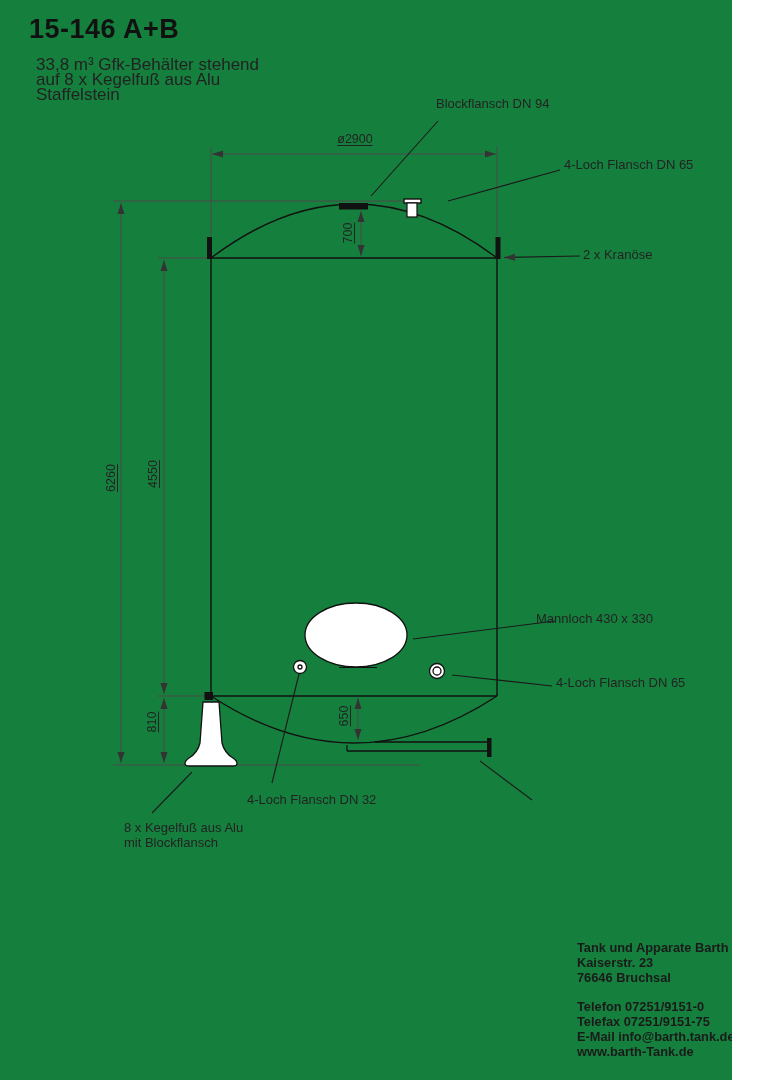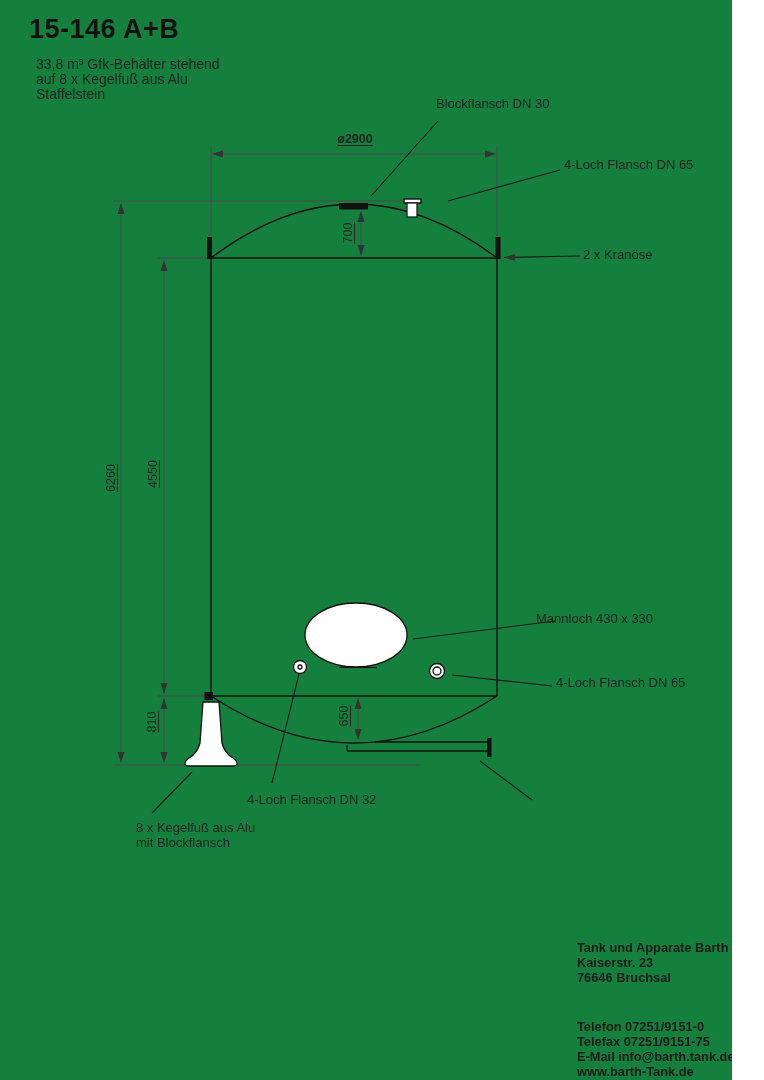--- a/index.html
+++ b/index.html
@@ -3,23 +3,23 @@
 <meta charset="utf-8">
 <style>
   html,body{margin:0;padding:0;background:#fff;}
   .sheet{
     position:relative;width:732px;height:1080px;background:#15803d;
     font-family:"Liberation Sans","DejaVu Sans",sans-serif;color:#1c1c1c;overflow:hidden;
   }
   .sheet svg{position:absolute;left:0;top:0;}
   .lbl{position:absolute;font-size:13px;line-height:15px;white-space:nowrap;color:#222;}
   .title{position:absolute;left:29px;top:14px;font-size:27px;font-weight:bold;letter-spacing:.5px;color:#111;}
-  .subtitle{position:absolute;left:36px;top:57px;font-size:14px;line-height:15px;color:#222;}
+  .subtitle{position:absolute;left:36px;top:57px;font-size:17px;line-height:15px;color:#222;}
   .dim{position:absolute;font-size:12.5px;color:#222;text-decoration:underline;text-underline-offset:2px;white-space:nowrap;}
-  .dimh{width:100px;text-align:center;font-weight:bold;}
+  .dimh{width:100px;text-align:center;}
   .dimv{width:56px;height:16px;display:flex;align-items:center;justify-content:center;transform:rotate(-90deg);}
   .two{line-height:15px;}
   .company{position:absolute;left:577px;font-size:12.8px;font-weight:bold;line-height:14.9px;color:#1a1a1a;white-space:nowrap;}
 </style>
 </head>
 <body>
 
 <div class="sheet">
 
   <svg width="764" height="1080" viewBox="0 0 764 1080">
@@ -85,43 +85,43 @@
     </g>
   </svg>
 
   <div class="title">15-146 A+B</div>
   <div class="subtitle">
     <div>33,8 m³ Gfk-Behälter stehend</div>
     <div>auf 8 x Kegelfuß aus Alu</div>
     <div>Staffelstein</div>
   </div>
 
-  <div class="lbl" style="left:436px;top:96px;">Blockflansch DN 30</div>
+  <div class="lbl" style="left:436px;top:96px;">Blockflansch DN 94</div>
   <div class="lbl" style="left:564px;top:157px;">4-Loch Flansch DN 65</div>
   <div class="lbl" style="left:583px;top:247px;">2 x Kranöse</div>
   <div class="lbl" style="left:536px;top:611px;">Mannloch 430 x 330</div>
   <div class="lbl" style="left:556px;top:675px;">4-Loch Flansch DN 65</div>
   <div class="lbl" style="left:247px;top:792px;">4-Loch Flansch DN 32</div>
-  <div class="lbl two" style="left:136px;top:820px;">
+  <div class="lbl two" style="left:124px;top:820px;">
     <div>8 x Kegelfuß aus Alu</div>
     <div>mit Blockflansch</div>
   </div>
 
   <div class="dim dimh" style="left:305px;top:132px;">ø2900</div>
   <div class="dim dimv" style="left:83px;top:470px;">6260</div>
   <div class="dim dimv" style="left:125px;top:466px;">4550</div>
   <div class="dim dimv" style="left:320px;top:225px;">700</div>
   <div class="dim dimv" style="left:124px;top:714px;">810</div>
   <div class="dim dimv" style="left:316px;top:708px;">650</div>
 
   <div class="company" style="top:941px;">
     <div>Tank und Apparate Barth GmbH</div>
     <div>Kaiserstr. 23</div>
     <div>76646 Bruchsal</div>
   </div>
-  <div class="company" style="top:1000px;margin-top:20px;">
+  <div class="company" style="top:1000px;">
     <div>Telefon 07251/9151-0</div>
     <div>Telefax 07251/9151-75</div>
     <div>E-Mail info@barth.tank.de</div>
     <div>www.barth-Tank.de</div>
   </div>
 
 </div>
 
 </body></html>

